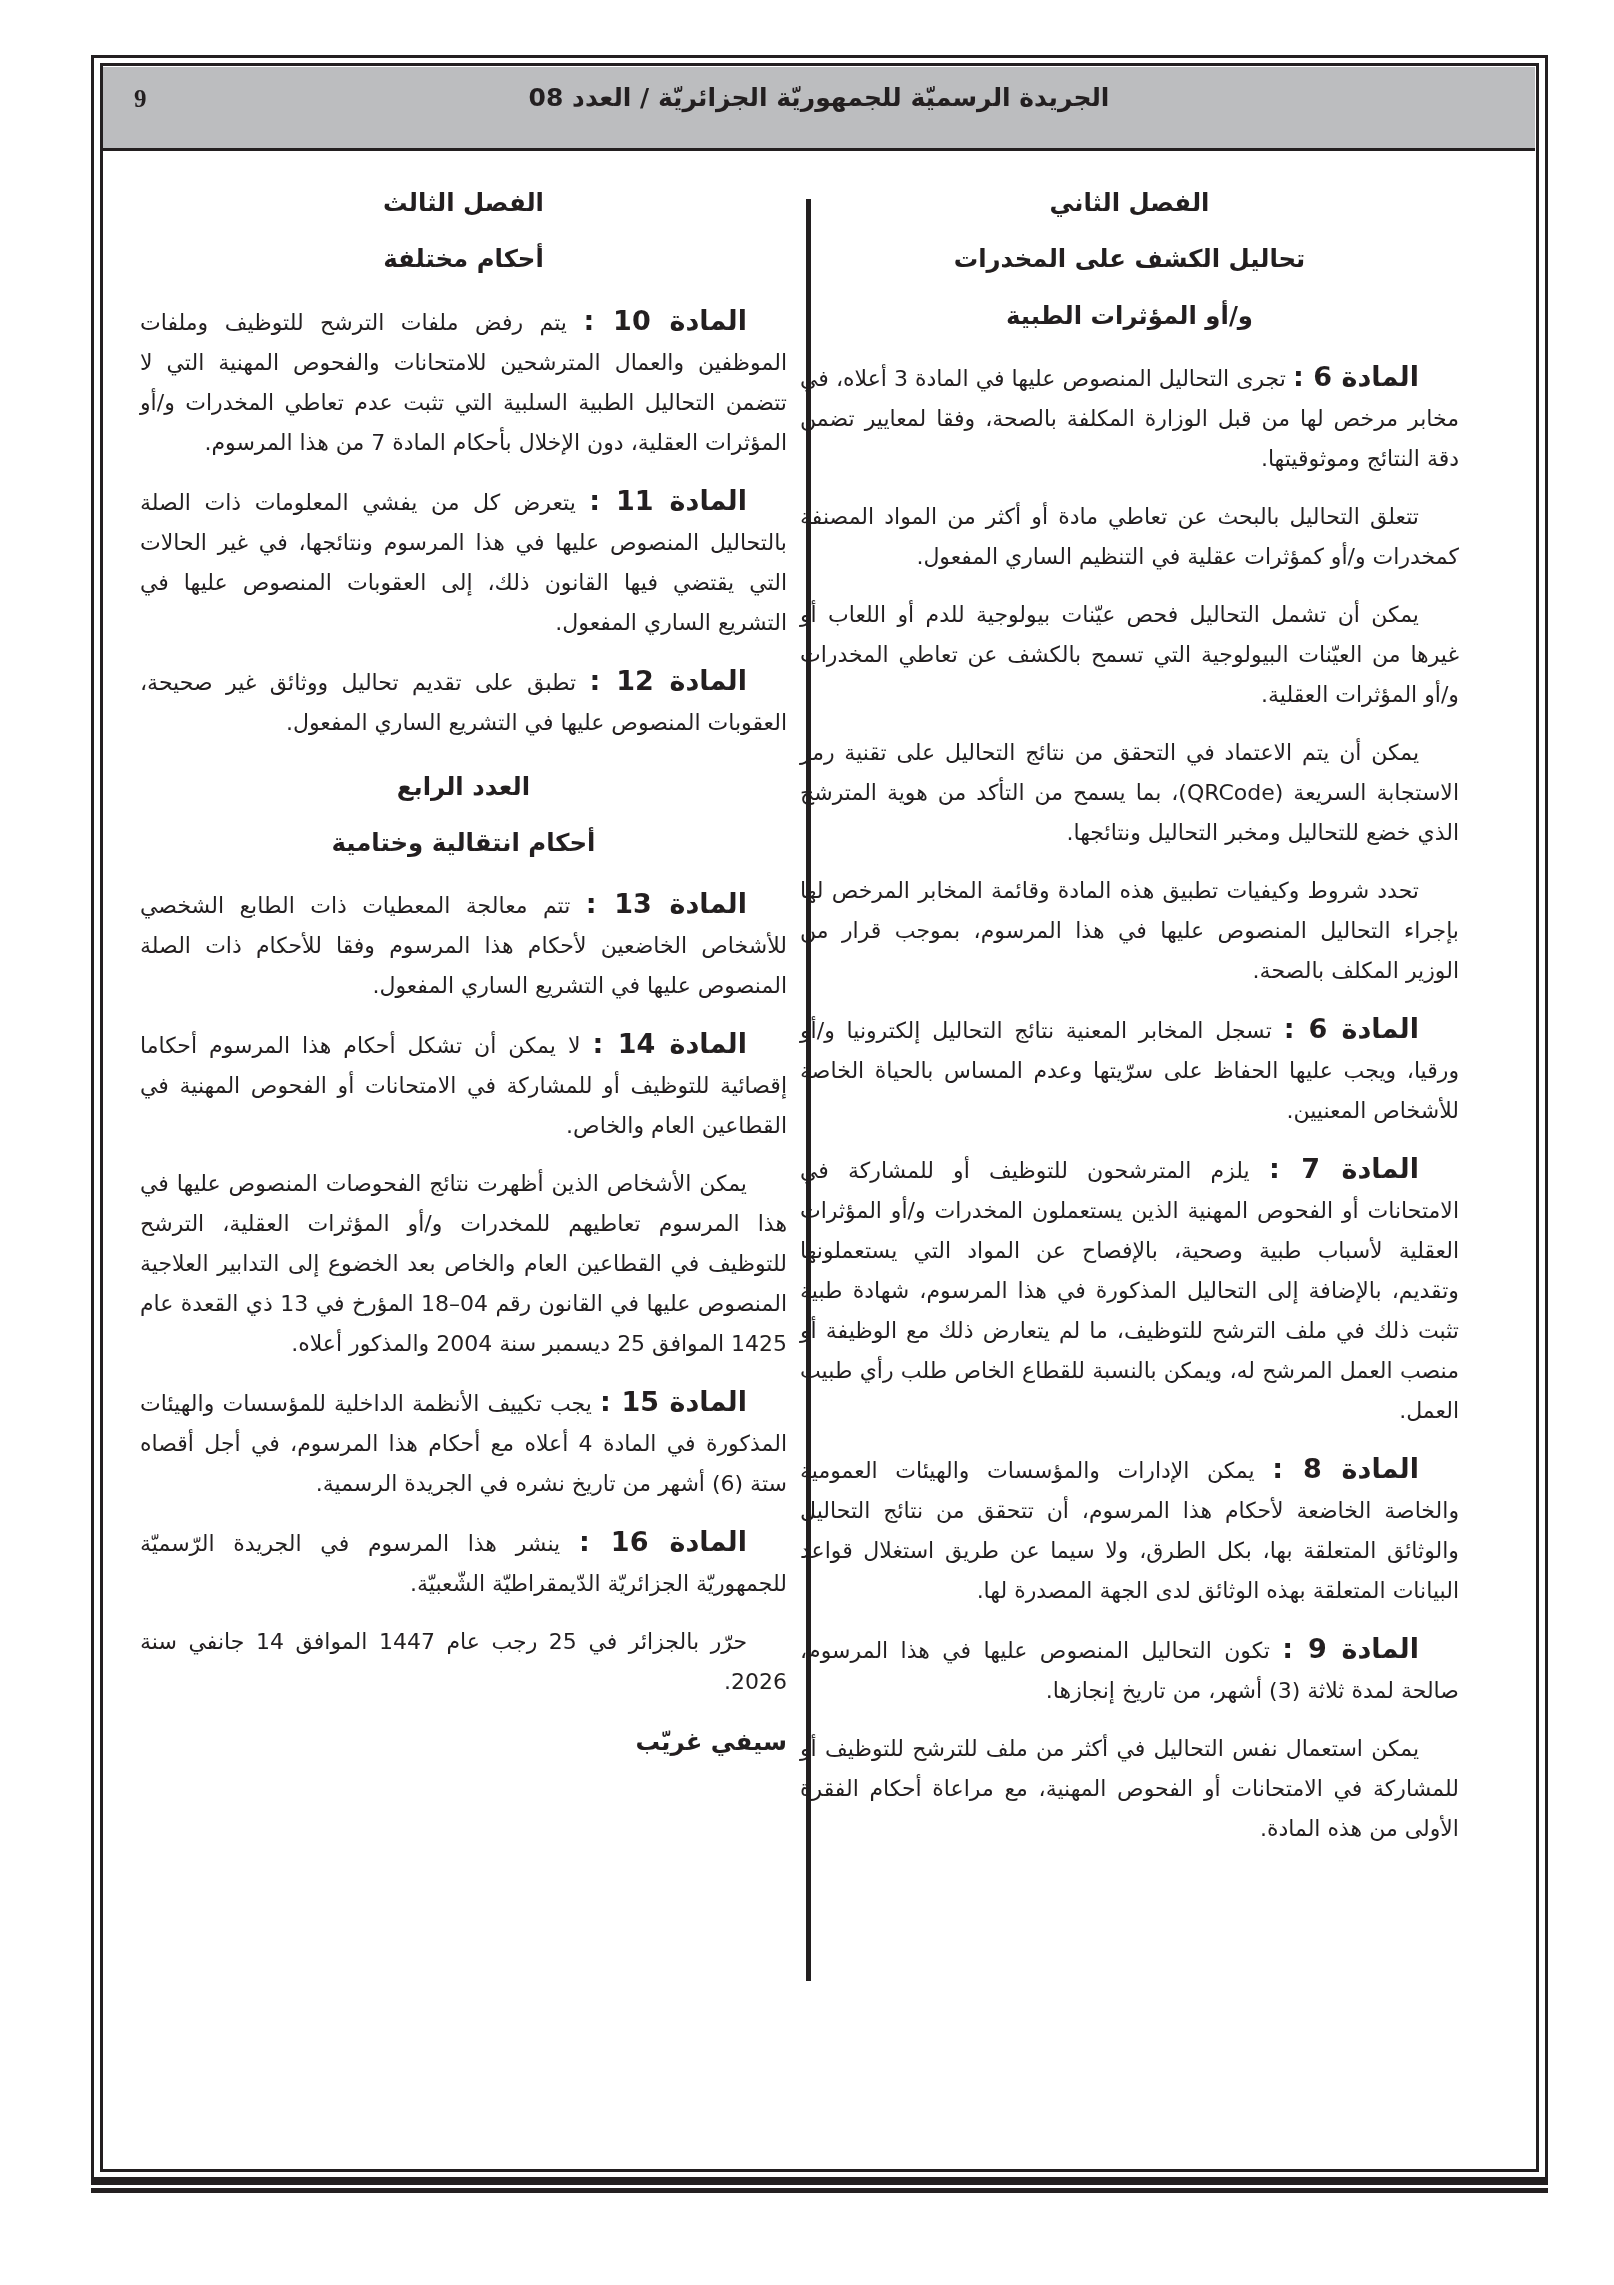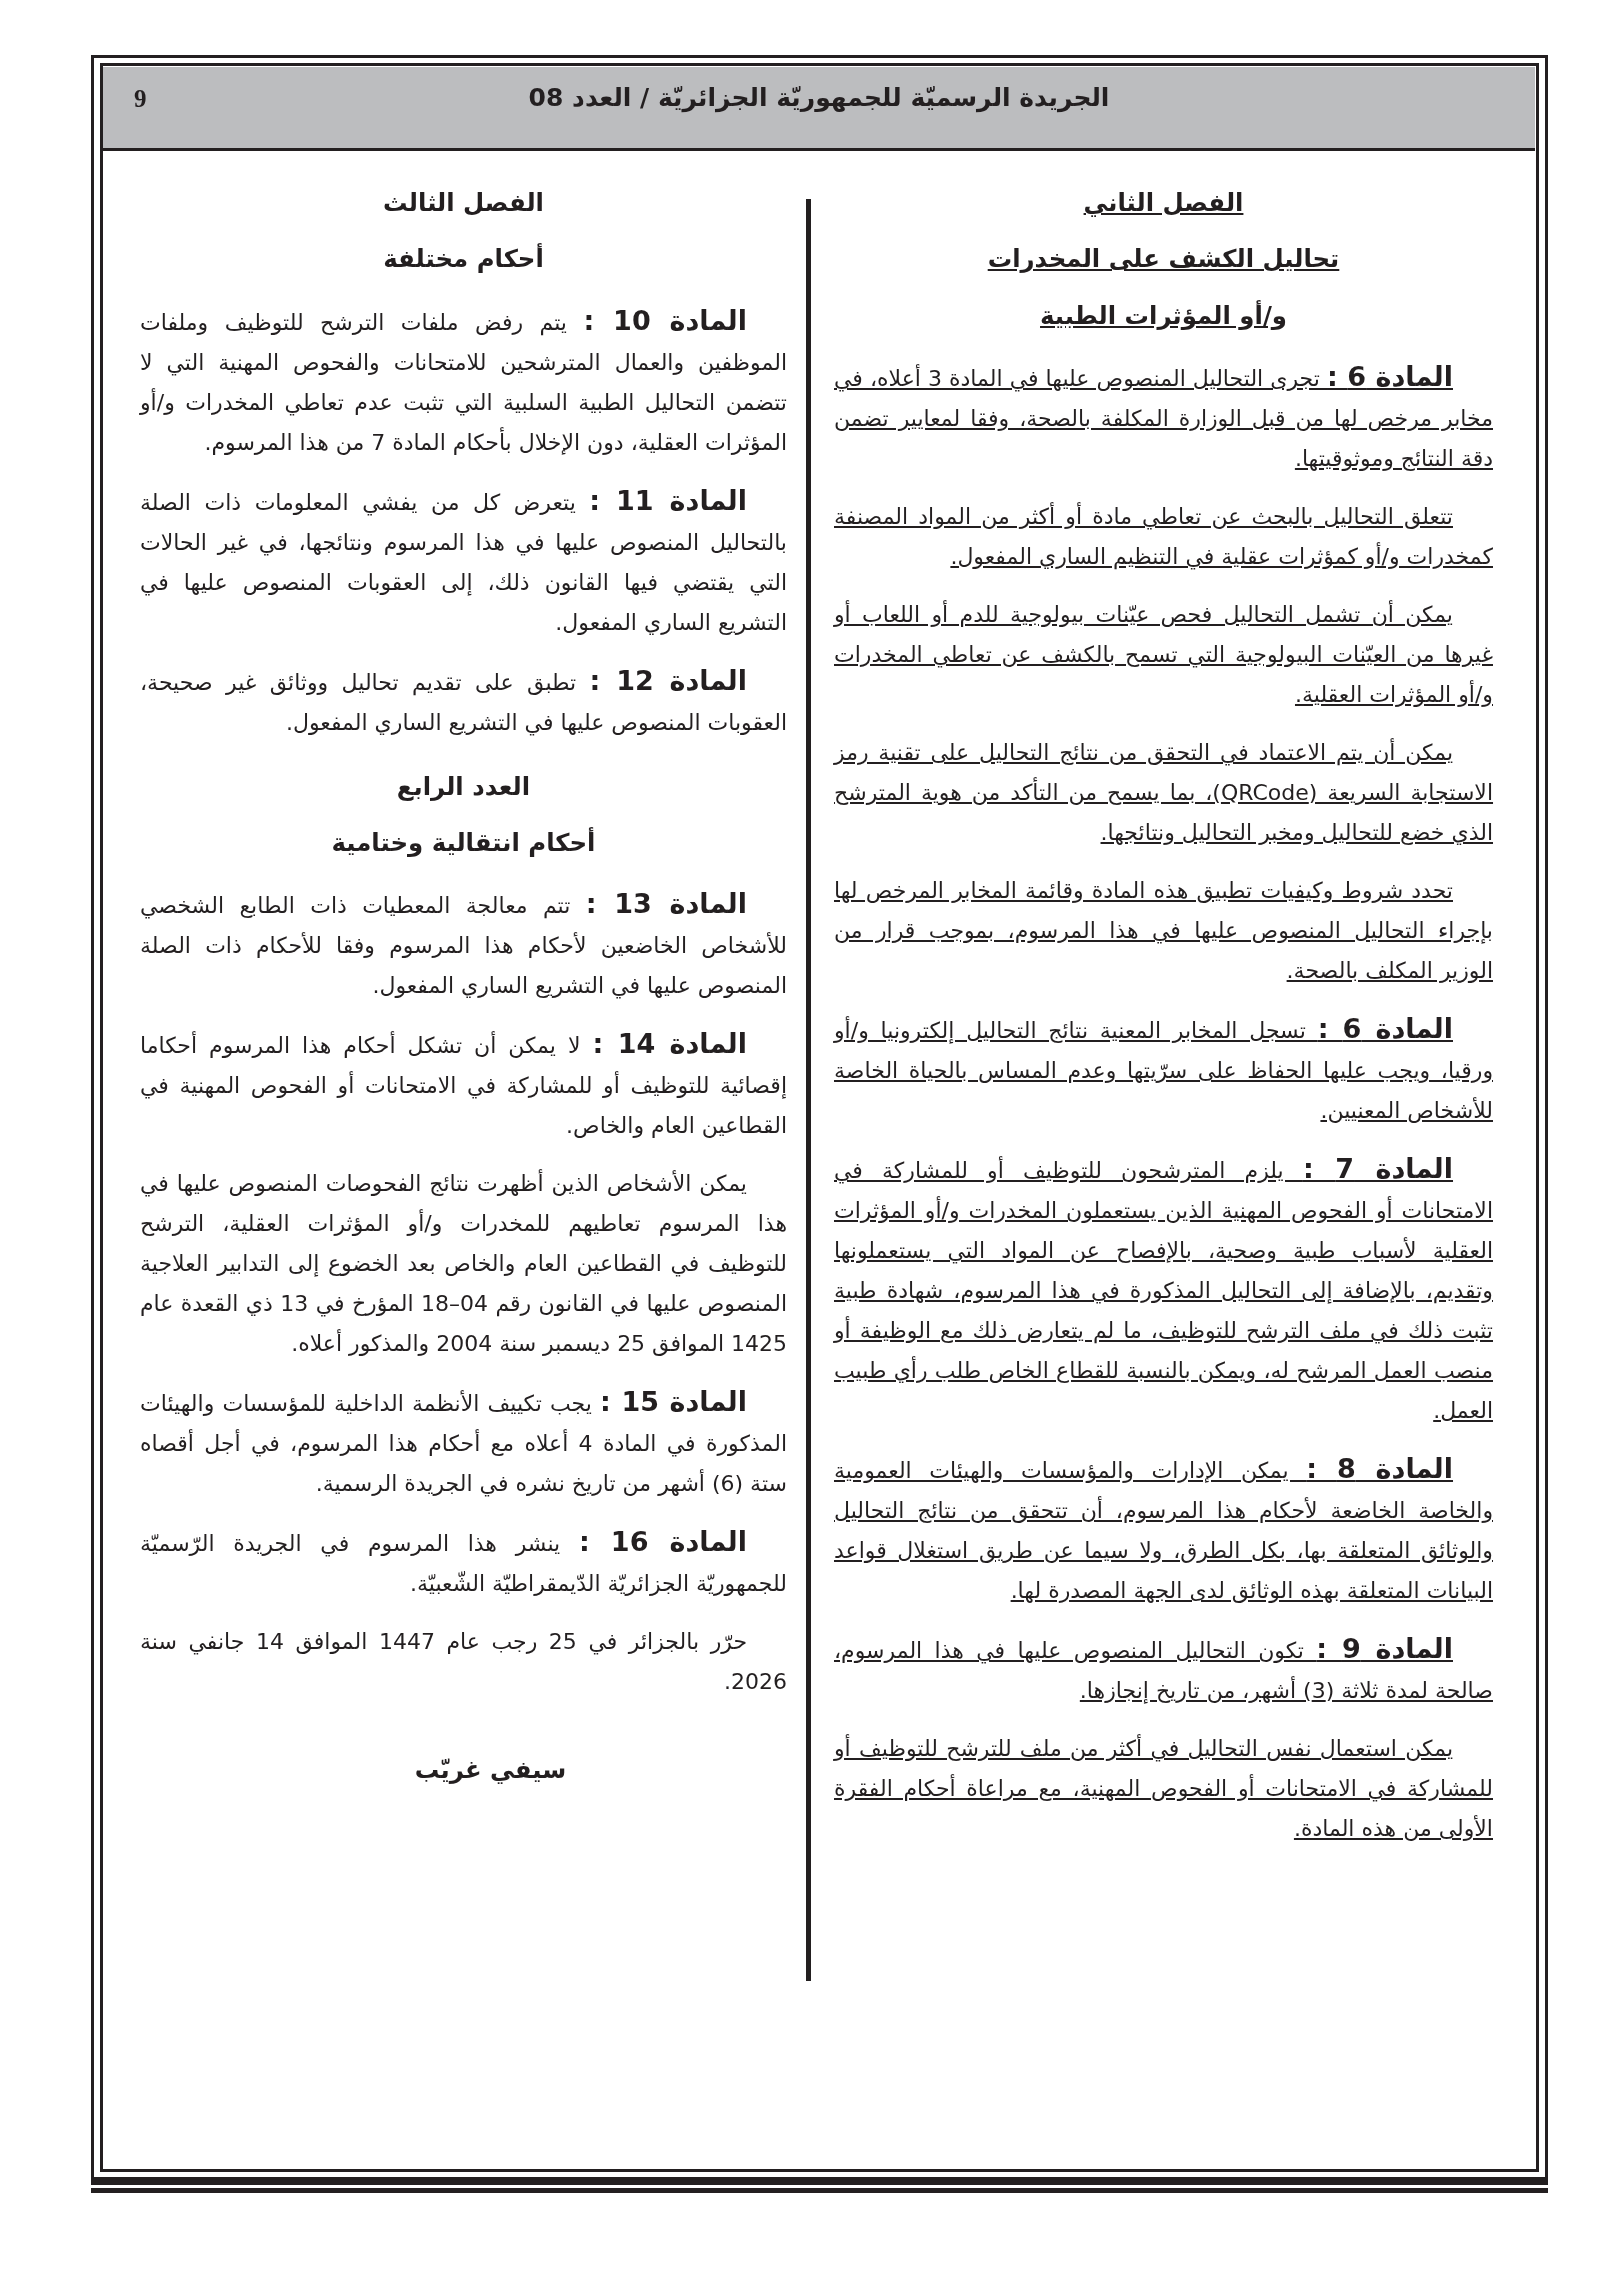--- a/index.html
+++ b/index.html
@@ -17,29 +17,29 @@
               background:#bcbdbf; border-bottom:3.6px solid #231f20; box-sizing:content-box; }
     .hdr-page { position:absolute; left:31px; top:18px; font-family:"Liberation Serif", serif;
                 font-weight:bold; font-size:25px; }
     .hdr-title { position:absolute; left:0; right:0; top:16.3px; text-align:center;
                  font-weight:bold; font-size:25px; direction:rtl; }
     .hdr-date { position:absolute; right:16.3px; top:5.4px; text-align:right; direction:rtl;
                 font-weight:bold; font-size:24.4px; line-height:34px; }
 
     
     .col { position:absolute; top:177px; direction:rtl; text-align:justify; }
-    .col-right { left:834px; width:659px;text-decoration:underline; }
+    .col-right { left:800px; width:659px; }
     .col-left  { left:140px; width:647px; }
     .divider { position:absolute; left:806px; top:199px; width:4.5px; height:1782px; background:#231f20; }
 
     .chapter { text-align:center; font-weight:bold; font-size:24.4px; margin:0; line-height:51px; }
     .chapter + .chapter { margin-top:5.4px; }
     .para { font-size:22px; line-height:40px; margin:0 0 18px 0; text-indent:40px; text-align-last:right; }
     .art-label { font-weight:bold; font-size:27px; }
-    .signature { font-weight:bold; font-size:24.4px; text-align:center; padding-left:54px; margin-top:53px; }
+    .signature { font-weight:bold; font-size:24.4px; text-align:right; padding-left:54px; margin-top:25px; }
 
     
     .bottom-rule-1 { position:absolute; left:91px; top:2180px; width:1457px; height:5.4px; background:#231f20; }
     .bottom-rule-2 { position:absolute; left:91px; top:2188px; width:1457px; height:4.5px; background:#231f20; }
   </style>
 </head>
 <body>
 
 <div class="frame-outer"></div>
 <div class="frame-inner"></div>

